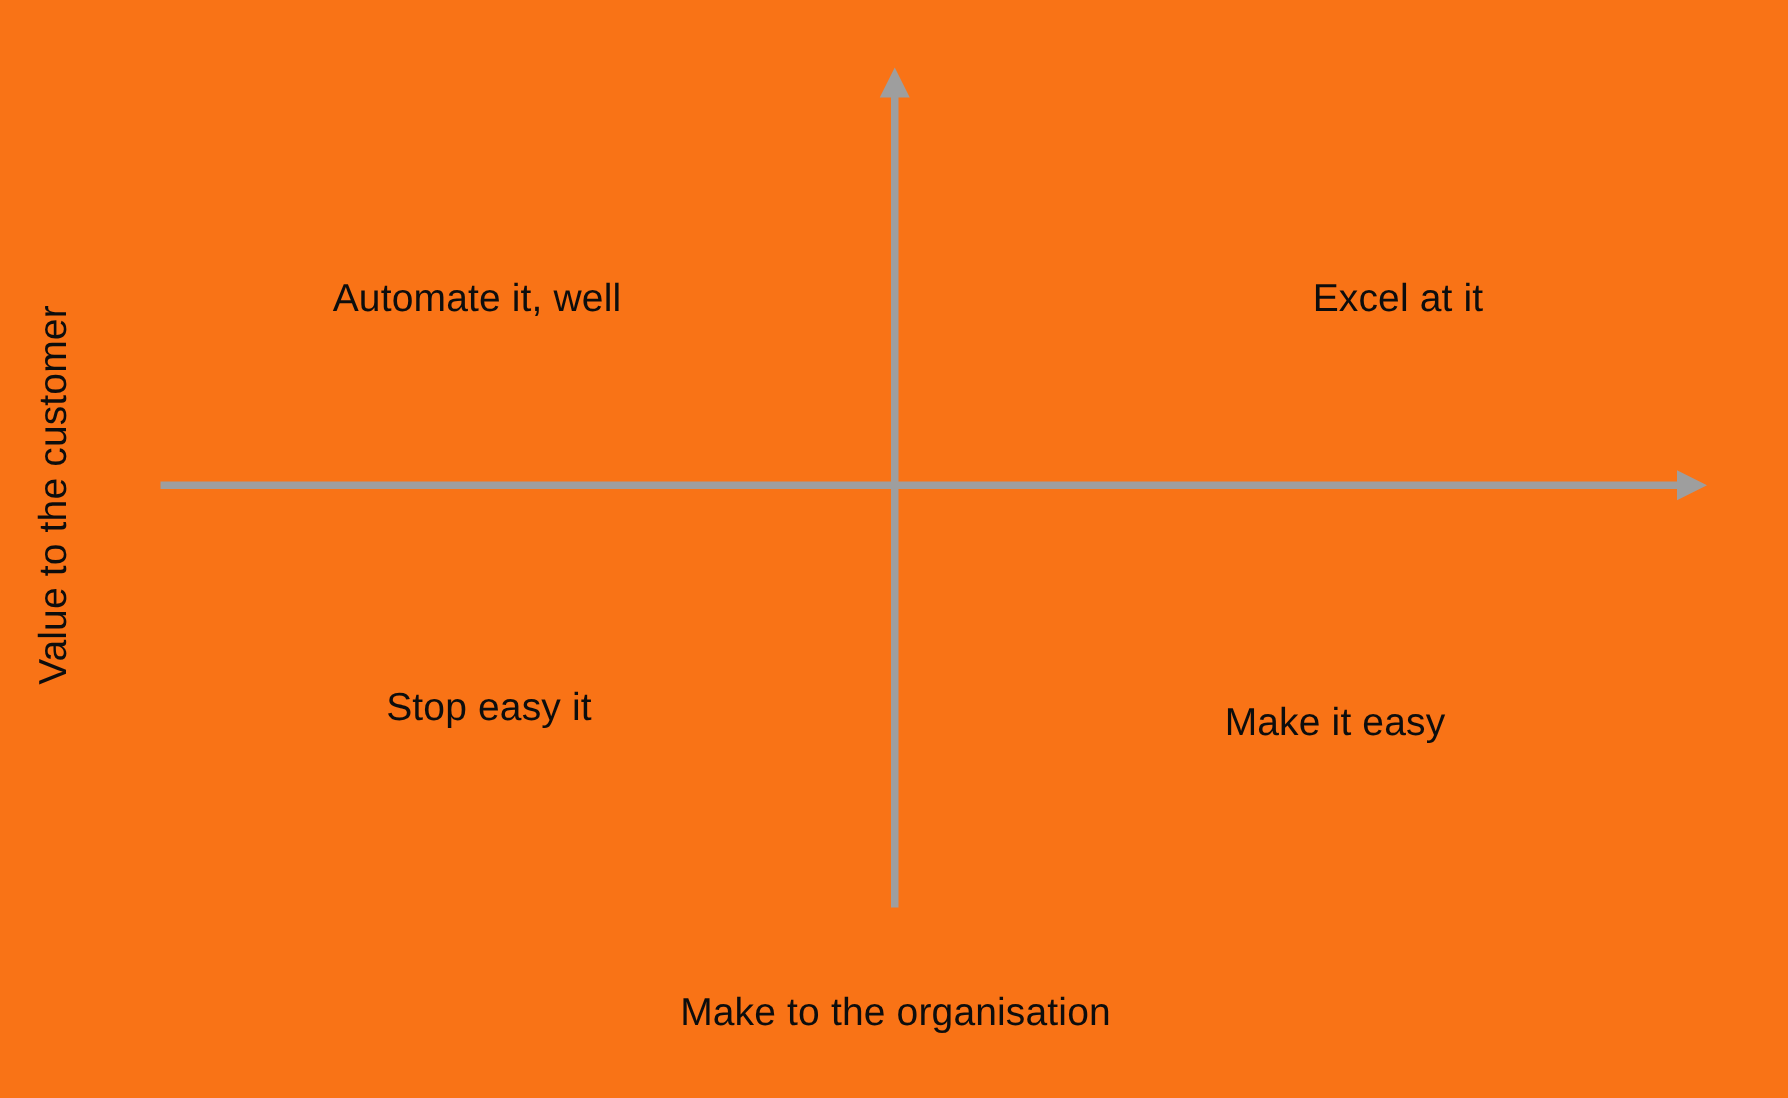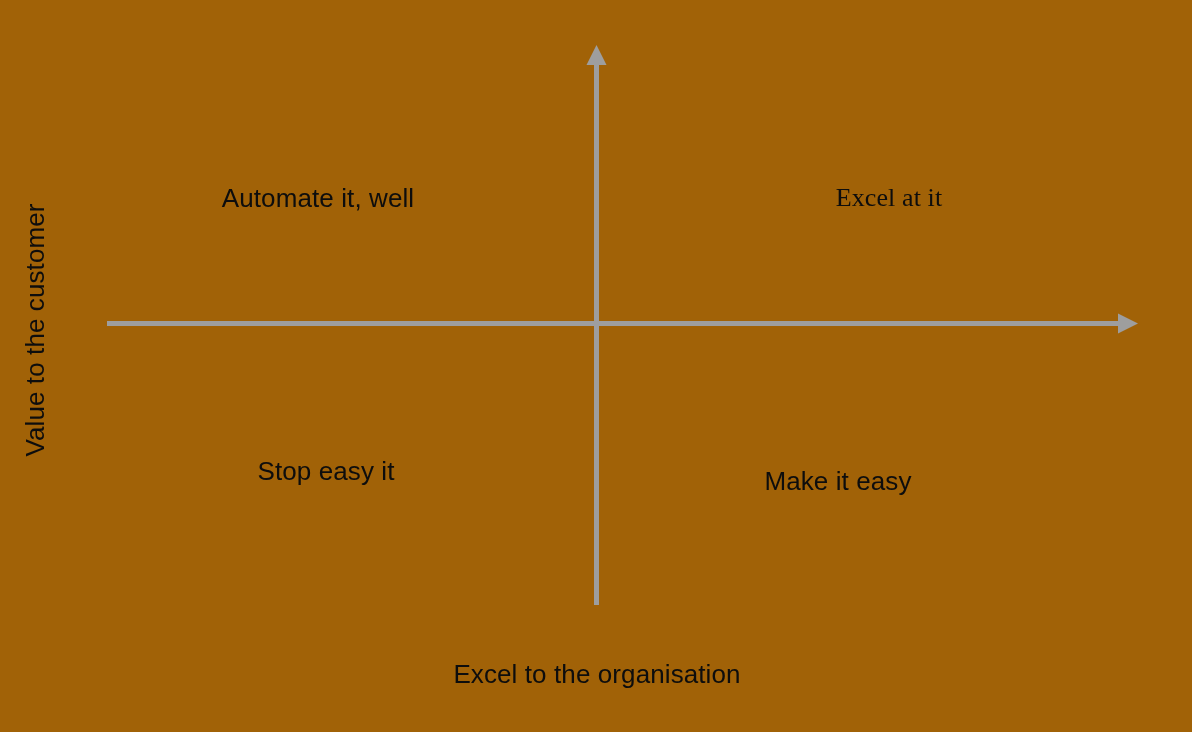--- a/index.html
+++ b/index.html
@@ -9,21 +9,21 @@
     background: #ffffff;
   }
   body {
     font-family: "Liberation Sans", sans-serif;
     -webkit-font-smoothing: antialiased;
   }
   #canvas {
     position: relative;
     width: 1192px;
     height: 732px;
-    background: #a16207;
+    background: #f97316;
     overflow: hidden;
   }
 
   
   #axes-layer {
     position: absolute;
     left: 0;
     top: 0;
     width: 1192px;
     height: 732px;
@@ -36,23 +36,23 @@
     color: #0d0d0d;
     font-family: "Liberation Sans", sans-serif;
     font-size: 26px;
     font-weight: 400;
     letter-spacing: 0.1px;
     white-space: nowrap;
     line-height: 1;
     transform: translate(-50%, -50%);
   }
   #quadrant-label-top-left   { left: 318px; top: 198px; }
-  #quadrant-label-top-right  { left: 889px; top: 198px; font-family: Liberation Serif, serif; }
+  #quadrant-label-top-right  { left: 932px; top: 198px; }
   #quadrant-label-bottom-left  { left: 326px; top: 471px; }
-  #quadrant-label-bottom-right { left: 838px; top: 481px; }
+  #quadrant-label-bottom-right { left: 890px; top: 481px; }
 
   
   #x-axis-title {
     position: absolute;
     left: 597px;
     top: 674px;
     transform: translate(-50%, -50%);
     color: #0d0d0d;
     font-family: "Liberation Sans", sans-serif;
     font-size: 26px;
@@ -93,17 +93,17 @@
   </svg>
 
   <div class="quadrant-label" id="quadrant-label-top-left">Automate it, well</div>
 
   <div class="quadrant-label" id="quadrant-label-top-right">Excel at it</div>
 
   <div class="quadrant-label" id="quadrant-label-bottom-left">Stop easy it</div>
 
   <div class="quadrant-label" id="quadrant-label-bottom-right">Make it easy</div>
 
-  <div id="x-axis-title">Excel to the organisation</div>
+  <div id="x-axis-title">Make to the organisation</div>
 
   <div id="y-axis-title">Value to the customer</div>
 
 </div>
 
 </body></html>

